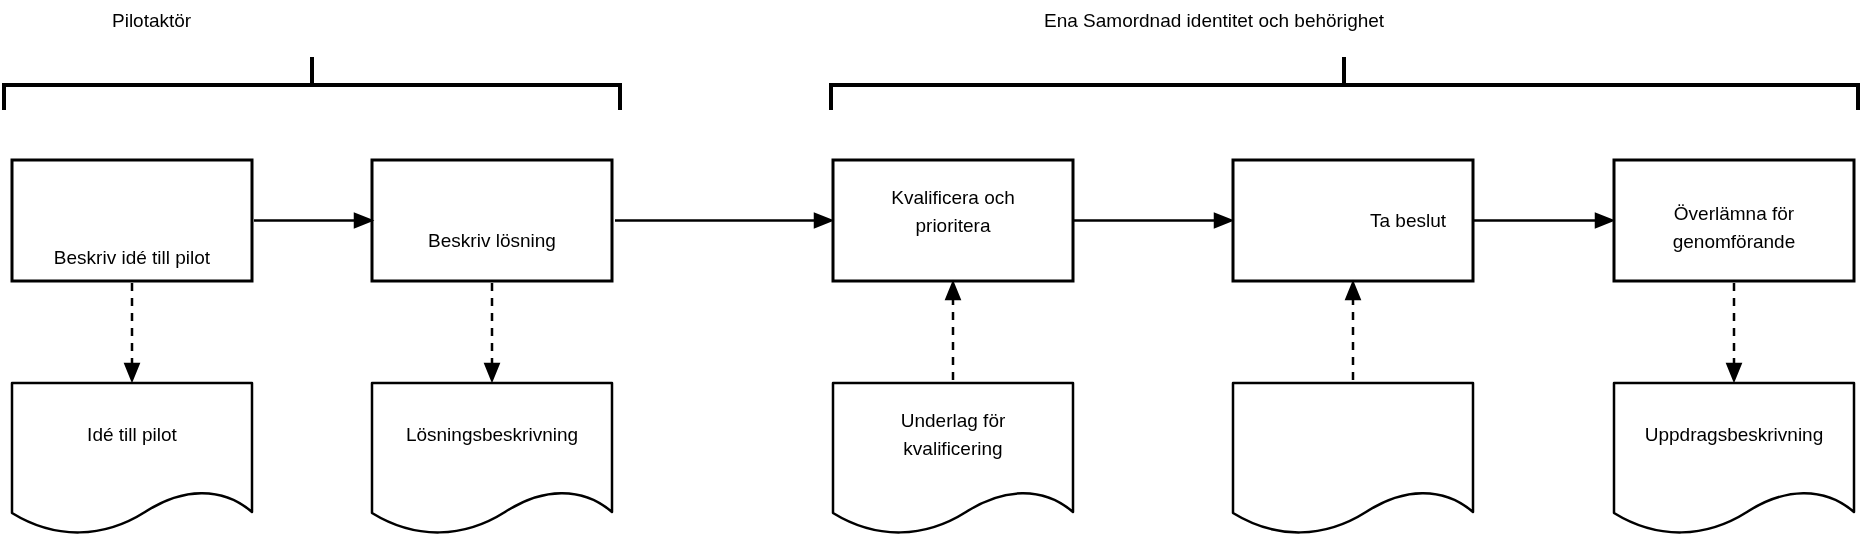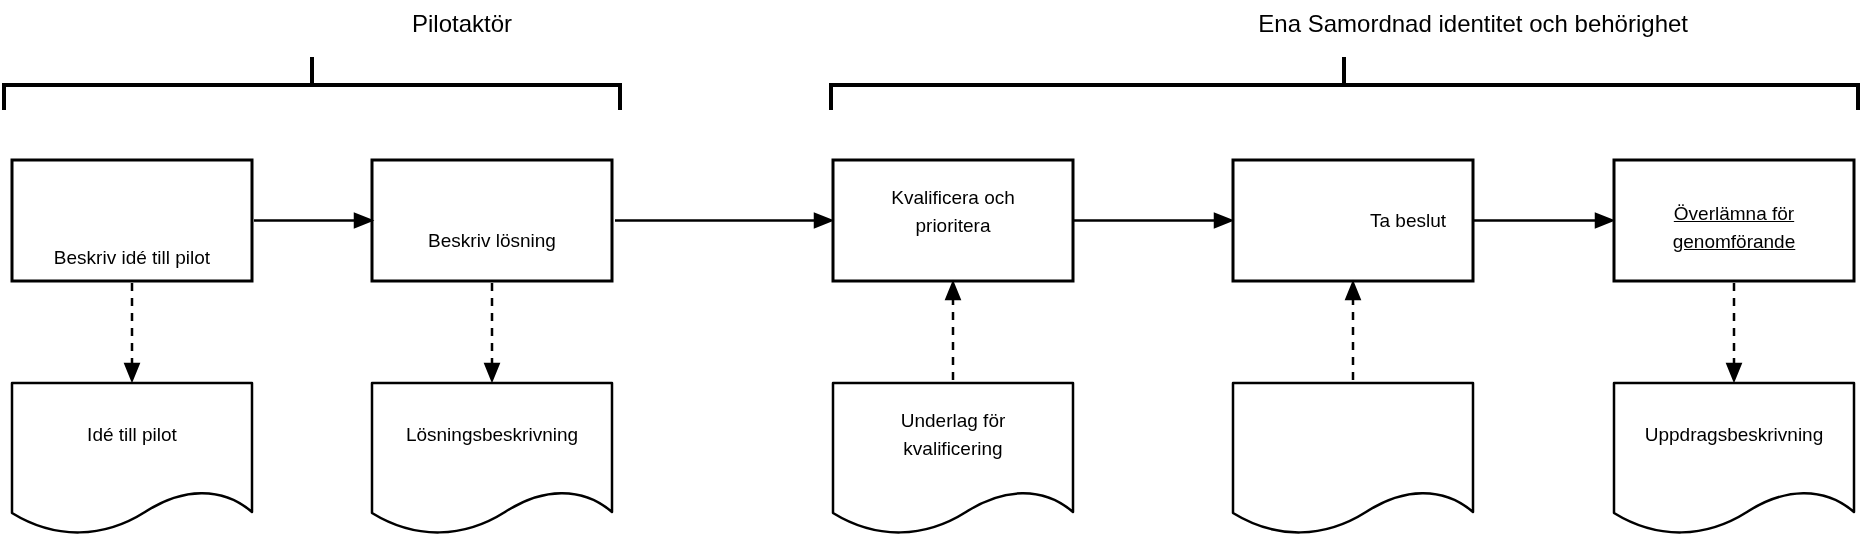--- a/index.html
+++ b/index.html
@@ -19,22 +19,22 @@
     align-items: center;
     justify-content: center;
     text-align: center;
     font-size: 19px;
     line-height: 1.45;
     color: #000000;
     pointer-events: none;
   }
   .group-lbl {
     position: absolute;
-    text-align: right;
-    font-size: 24px;
+    text-align: left;
+    font-size: 19px;
     color: #000000;
   }
 </style>
 </head>
 <body>
 
 <div class="canvas">
 
   <svg width="1864" height="542" viewBox="0 0 1864 542">
 
@@ -100,26 +100,26 @@
     <g fill="#ffffff" stroke="#000000" stroke-width="2.5" stroke-linejoin="round">
       <path d="M 12 383 L 252 383 L 252 512 C 222 486 182 488 145 512 C 104 538 56 540 12 513 Z"></path>
       <path d="M 372 383 L 612 383 L 612 512 C 582 486 542 488 505 512 C 464 538 416 540 372 513 Z"></path>
       <path d="M 833 383 L 1073 383 L 1073 512 C 1043 486 1003 488 966 512 C 925 538 877 540 833 513 Z"></path>
       <path d="M 1233 383 L 1473 383 L 1473 512 C 1443 486 1403 488 1366 512 C 1325 538 1277 540 1233 513 Z"></path>
       <path d="M 1614 383 L 1854 383 L 1854 512 C 1824 486 1784 488 1747 512 C 1706 538 1658 540 1614 513 Z"></path>
     </g>
   </svg>
 
   <div class="group-lbl" style="left:112px; top:10px; width:400px;">Pilotaktör</div>
-  <div class="group-lbl" style="left:1088px; top:10px; width:600px;">Ena Samordnad identitet och behörighet</div>
+  <div class="group-lbl" style="left:1044px; top:10px; width:600px;">Ena Samordnad identitet och behörighet</div>
 
   <div class="lbl" style="left:32px;   top:160px; width:200px; height:121px;margin-top:37px;">Beskriv idé till pilot</div>
   <div class="lbl" style="left:392px;  top:160px; width:200px; height:121px;margin-top:20px;">Beskriv lösning</div>
   <div class="lbl" style="left:853px;  top:160px; width:200px; height:104px;">Kvalificera och prioritera</div>
   <div class="lbl" style="left:1308px; top:160px; width:200px; height:121px;">Ta beslut</div>
-  <div class="lbl" style="left:1634px; top:160px; width:200px; height:136px;text-decoration:underline;">Överlämna för genomförande</div>
+  <div class="lbl" style="left:1634px; top:160px; width:200px; height:136px;">Överlämna för genomförande</div>
 
   <div class="lbl" style="left:32px;   top:383px; width:200px; height:104px;">Idé till pilot</div>
   <div class="lbl" style="left:392px;  top:383px; width:200px; height:104px;">Lösningsbeskrivning</div>
   <div class="lbl" style="left:853px;  top:383px; width:200px; height:104px;">Underlag för kvalificering</div>
   <div class="lbl" style="left:1634px; top:383px; width:200px; height:104px;">Uppdragsbeskrivning</div>
 
 </div>
 
 </body></html>

